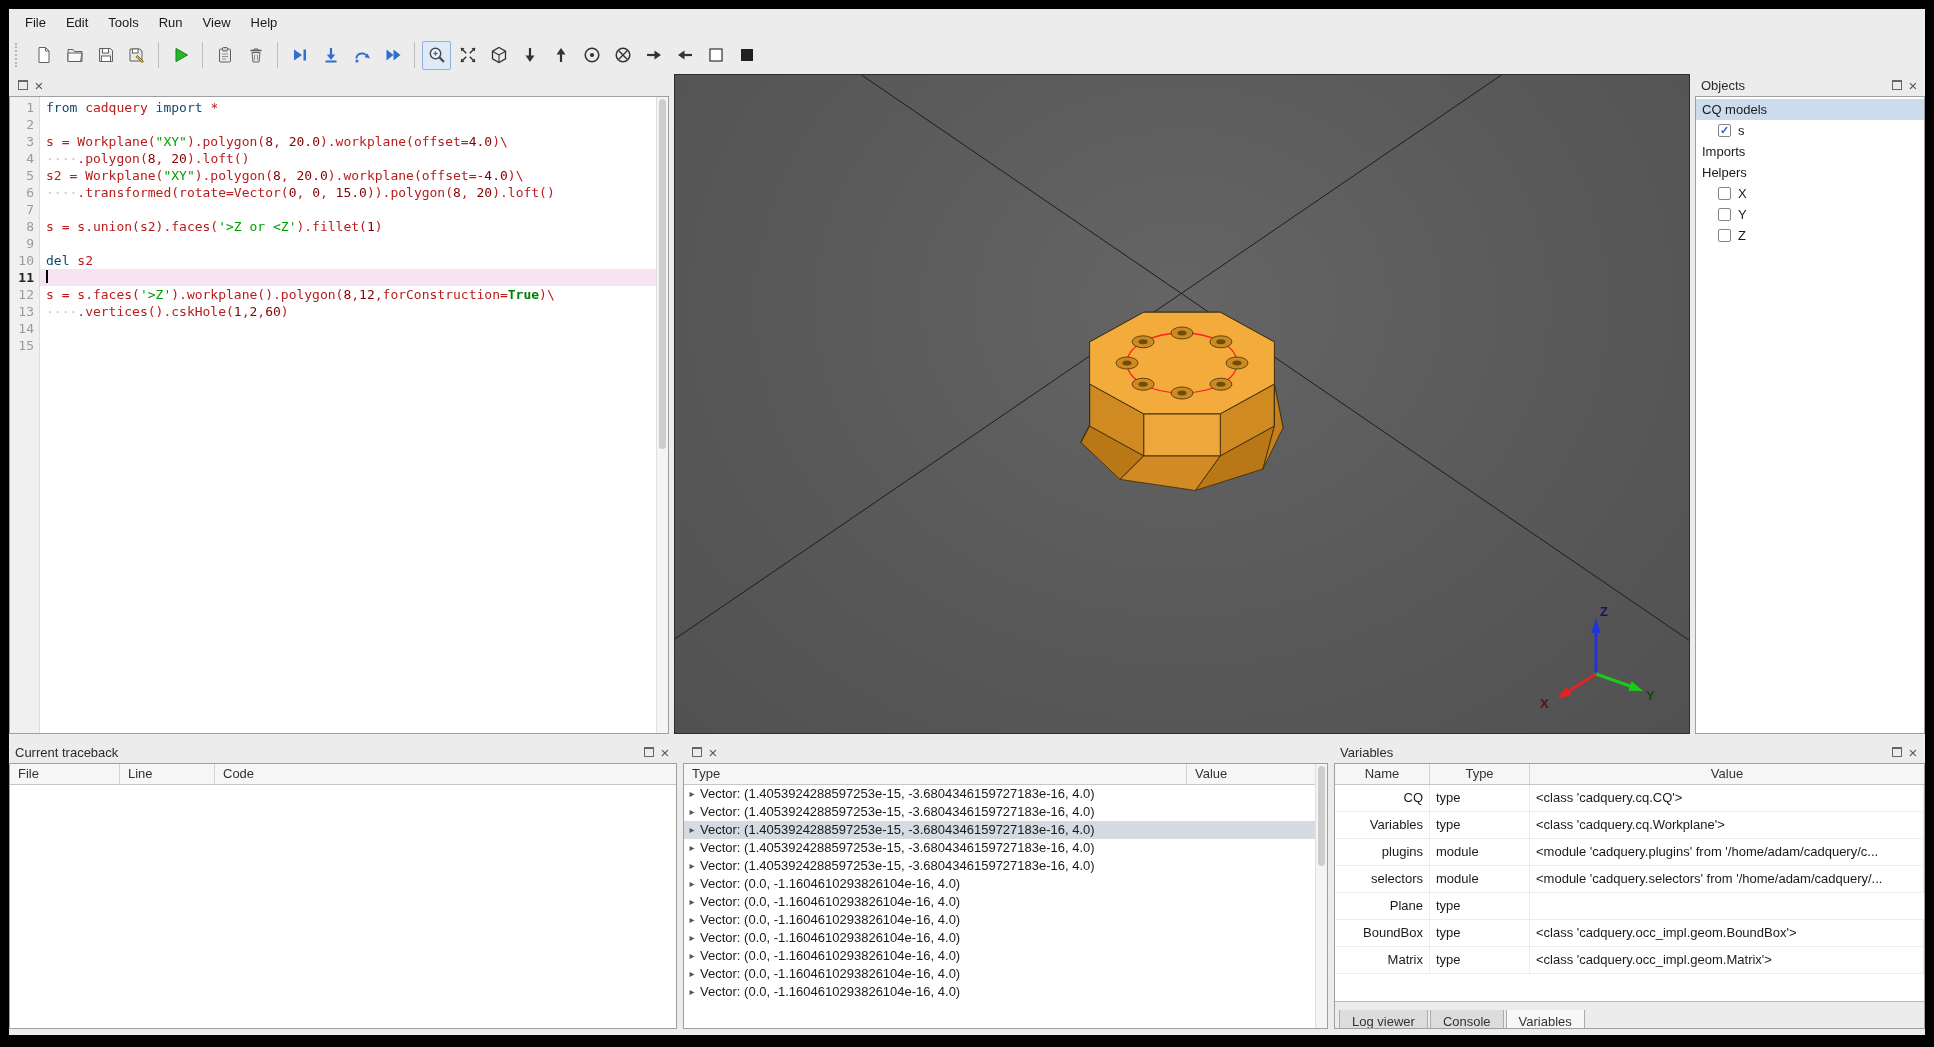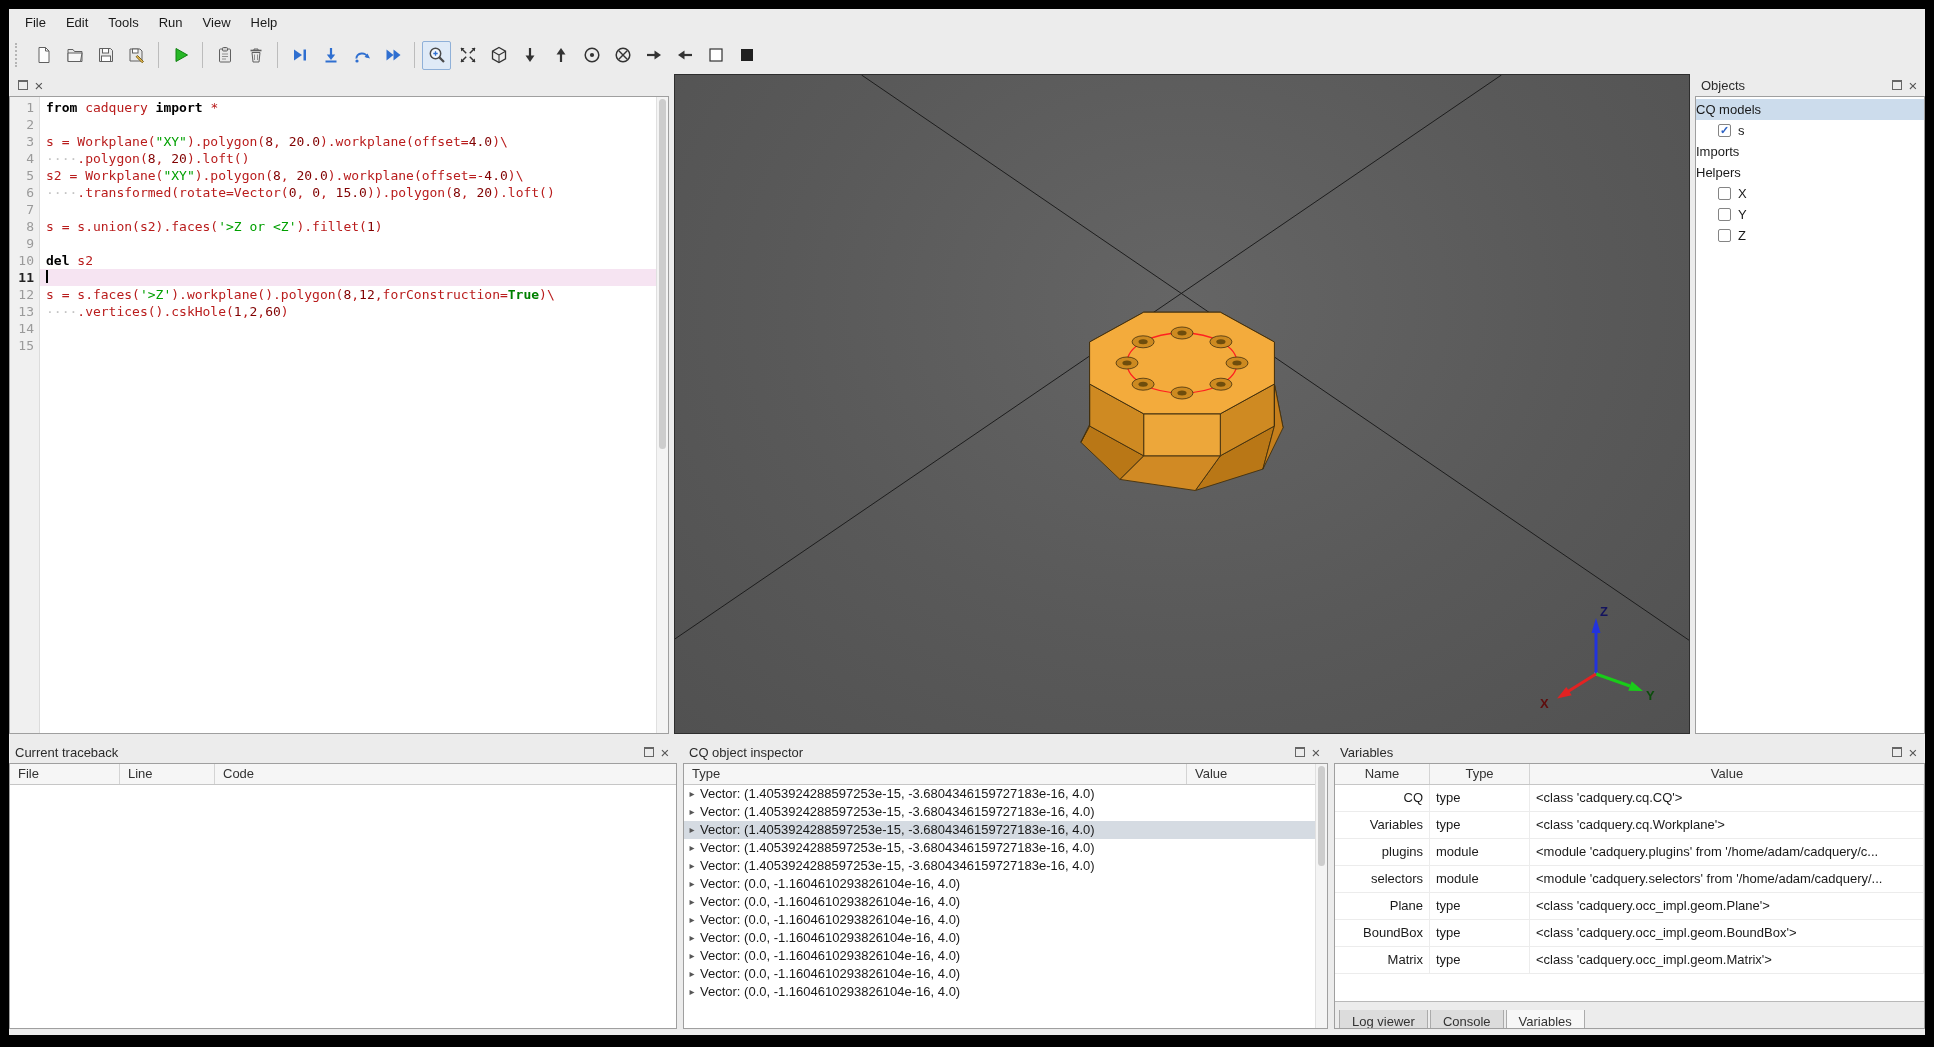--- a/index.html
+++ b/index.html
@@ -38,38 +38,38 @@
     font-family:"DejaVu Sans Mono",monospace;font-size:13px;line-height:17px;
     text-align:right;color:#9a9a9a;padding-right:5px;flex:0 0 30px;}
   .gnum{height:17px;}
   .gnum.cur{color:#222;font-weight:bold;}
   .code-area{flex:1;padding-top:2px;font-family:"DejaVu Sans Mono",monospace;font-size:13px;
     line-height:17px;white-space:pre;overflow:hidden;margin-right:12px;}
   .cline{height:17px;padding-left:6px;}
   .cline.cur{background:#f6e4f2;}
   .caret{display:inline-block;width:2px;height:13px;background:#000;vertical-align:text-top;}
   .tok-pl{color:#b91c1c}
-  .tok-kw{color:#000000;font-weight:bold}
+  .tok-kw{color:#0c4a6e;font-weight:normal}
   .tok-st{color:#00a000}
   .tok-nu{color:#800000}
   .tok-bi{color:#008000;font-weight:bold}
   .tok-ws{color:#c4c4c4}
   .vscroll{position:absolute;right:0;top:0;bottom:0;width:12px;background:#f4f4f4;border-left:1px solid #e0e0e0;}
   .vthumb{position:absolute;left:2px;right:2px;top:2px;height:55%;background:#cdcdcd;border-radius:5px;}
   
   .viewport{flex:1;position:relative;border:1px solid #2e2e2e;overflow:hidden;
     background:radial-gradient(ellipse at 50% 35%, #656565 0%, #595959 55%, #515151 100%);}
   .vp-lines{position:absolute;left:0;top:0;width:100%;height:100%;}
   .vp-model{position:absolute;left:50%;top:49.5%;transform:translate(-50%,-50%);}
   .triad{position:absolute;right:28px;bottom:14px;}
   .triad text{font-weight:bold;font-size:13px;}
   
   #objects-panel{width:230px;}
   .tree{padding-top:2px;}
-  .trow{height:21px;display:flex;align-items:center;white-space:nowrap;}
+  .trow{height:21px;display:flex;align-items:center;padding-left:6px;white-space:nowrap;}
   .trow.sel{background:#ccdcec;}
   .trow.item{padding-left:22px;}
   .cb{width:13px;height:13px;border:1px solid #848484;border-radius:2px;background:#fff;margin-right:7px;
     display:flex;align-items:center;justify-content:center;font-size:11px;font-weight:bold;color:#2d62c4;flex:0 0 13px;}
   
   #traceback-panel{width:668px;}
   #inspector-panel{width:645px;}
   #variables-panel{flex:1;}
   .table-header{display:flex;background:#f6f6f6;border-bottom:1px solid #c6c6c6;}
   .hcell{padding:2px 8px;border-right:1px solid #d4d4d4;color:#333;height:20px;line-height:16px;
@@ -403,21 +403,20 @@
           <div class="hcell tcol-code">Code</div>
         </div>
         <div></div>
       </div>
     </div>
 
     <div class="splitter-v" style="width:6px;"></div>
 
     <div class="panel" id="inspector-panel">
       <div class="ptitle">
-        <span class="ptext">CQ object inspector</span>
         <span class="pbtn float"></span>
         <span class="pbtn close">×</span>
       </div>
       <div class="pbody">
         <div class="table-header">
           <div class="hcell icol-type">Type</div>
           <div class="hcell icol-value">Value</div>
         </div>
         <div id="inspector-rows">
             <div class="irow">
@@ -506,21 +505,20 @@
               <div class="vcell c-value">&lt;module 'cadquery.plugins' from '/home/adam/cadquery/c...</div>
             </div>
             <div class="vrow">
               <div class="vcell c-name">selectors</div>
               <div class="vcell c-type">module</div>
               <div class="vcell c-value">&lt;module 'cadquery.selectors' from '/home/adam/cadquery/...</div>
             </div>
             <div class="vrow">
               <div class="vcell c-name">Plane</div>
               <div class="vcell c-type">type</div>
-              <div class="vcell c-value">&lt;class 'cadquery.occ_impl.geom.Plane'&gt;</div>
             </div>
             <div class="vrow">
               <div class="vcell c-name">BoundBox</div>
               <div class="vcell c-type">type</div>
               <div class="vcell c-value">&lt;class 'cadquery.occ_impl.geom.BoundBox'&gt;</div>
             </div>
             <div class="vrow">
               <div class="vcell c-name">Matrix</div>
               <div class="vcell c-type">type</div>
               <div class="vcell c-value">&lt;class 'cadquery.occ_impl.geom.Matrix'&gt;</div>

